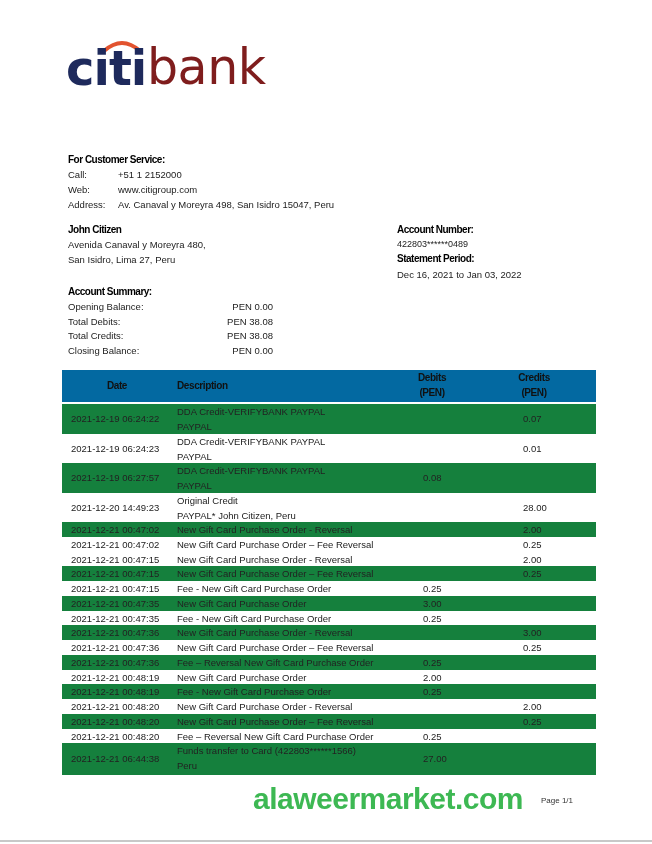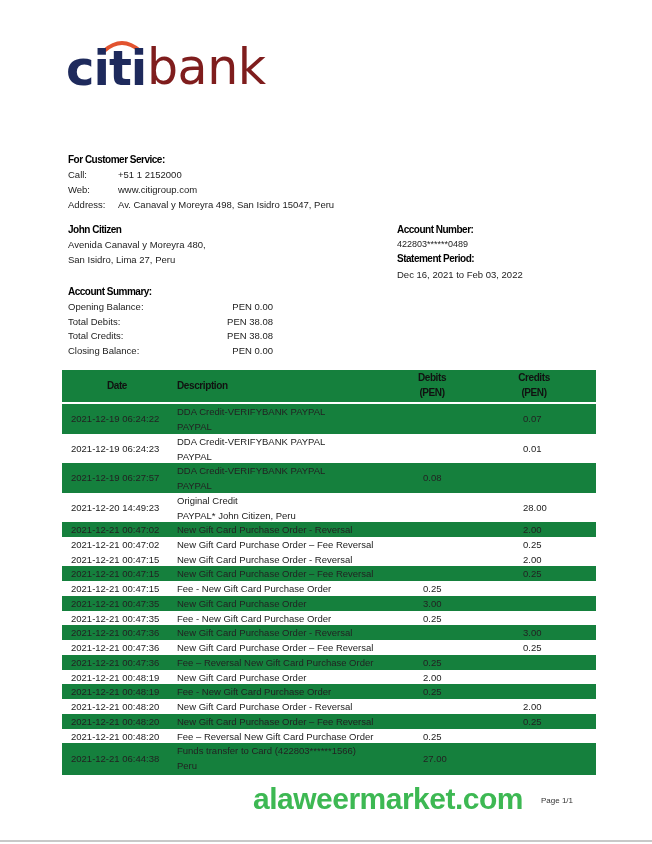--- a/index.html
+++ b/index.html
@@ -26,21 +26,21 @@
   .cs .v { position: absolute; left: 50px; }
 
   .addr { left: 68px; top: 224px; width: 250px; height: 46px; }
   .acct { left: 397px; top: 224px; width: 200px; height: 60px; }
 
   .summary { left: 68px; top: 286px; width: 205px; height: 75px; }
   .summary .v { position: absolute; right: 0; }
 
   
   .table { left: 62px; top: 370px; width: 534px; }
-  .thead { position: relative; height: 32px; background: #15803d; }
+  .thead { position: relative; height: 32px; background: #0369a1; }
   .th { position: absolute; font-weight: bold; font-size: 10px; color: #111; letter-spacing: -0.4px; text-align: center; line-height: 15px; }
   .tbody { position: relative; margin-top: 2px; }
   .tr { position: relative; width: 534px; }
   .tr.alt { background: #15803d; }
   .tr.single { height: 14.75px; }
   .tr.double { height: 29.5px; }
   .td { position: absolute; font-size: 9.5px; color: #222; white-space: nowrap; }
   .tr.single .td { top: 2px; }
   .tr.double .td.date, .tr.double .td.num { top: 9px; }
   .tr.double .td.desc { top: 0px; line-height: 15px; }
@@ -83,21 +83,21 @@
 <div class="abs addr">
   <div class="row bold-label" style="top:0">John Citizen</div>
   <div class="row txt" style="top:15px">Avenida Canaval y Moreyra 480,</div>
   <div class="row txt" style="top:30px">San Isidro, Lima 27, Peru</div>
 </div>
 
 <div class="abs acct">
   <div class="row bold-label" style="top:0">Account Number:</div>
   <div class="row txt" style="top:15px; font-size:9px;">422803******0489</div>
   <div class="row bold-label" style="top:29px">Statement Period:</div>
-  <div class="row txt" style="top:45px">Dec 16, 2021 to Feb 03, 2022</div>
+  <div class="row txt" style="top:45px">Dec 16, 2021 to Jan 03, 2022</div>
 </div>
 
 <div class="abs summary">
   <div class="row bold-label" style="top:0">Account Summary:</div>
   <div class="row txt" style="top:15px; width:205px;">
     <span>Opening Balance:</span>
     <span class="v">PEN 0.00</span>
   </div>
   <div class="row txt" style="top:29.5px; width:205px;">
     <span>Total Debits:</span>

